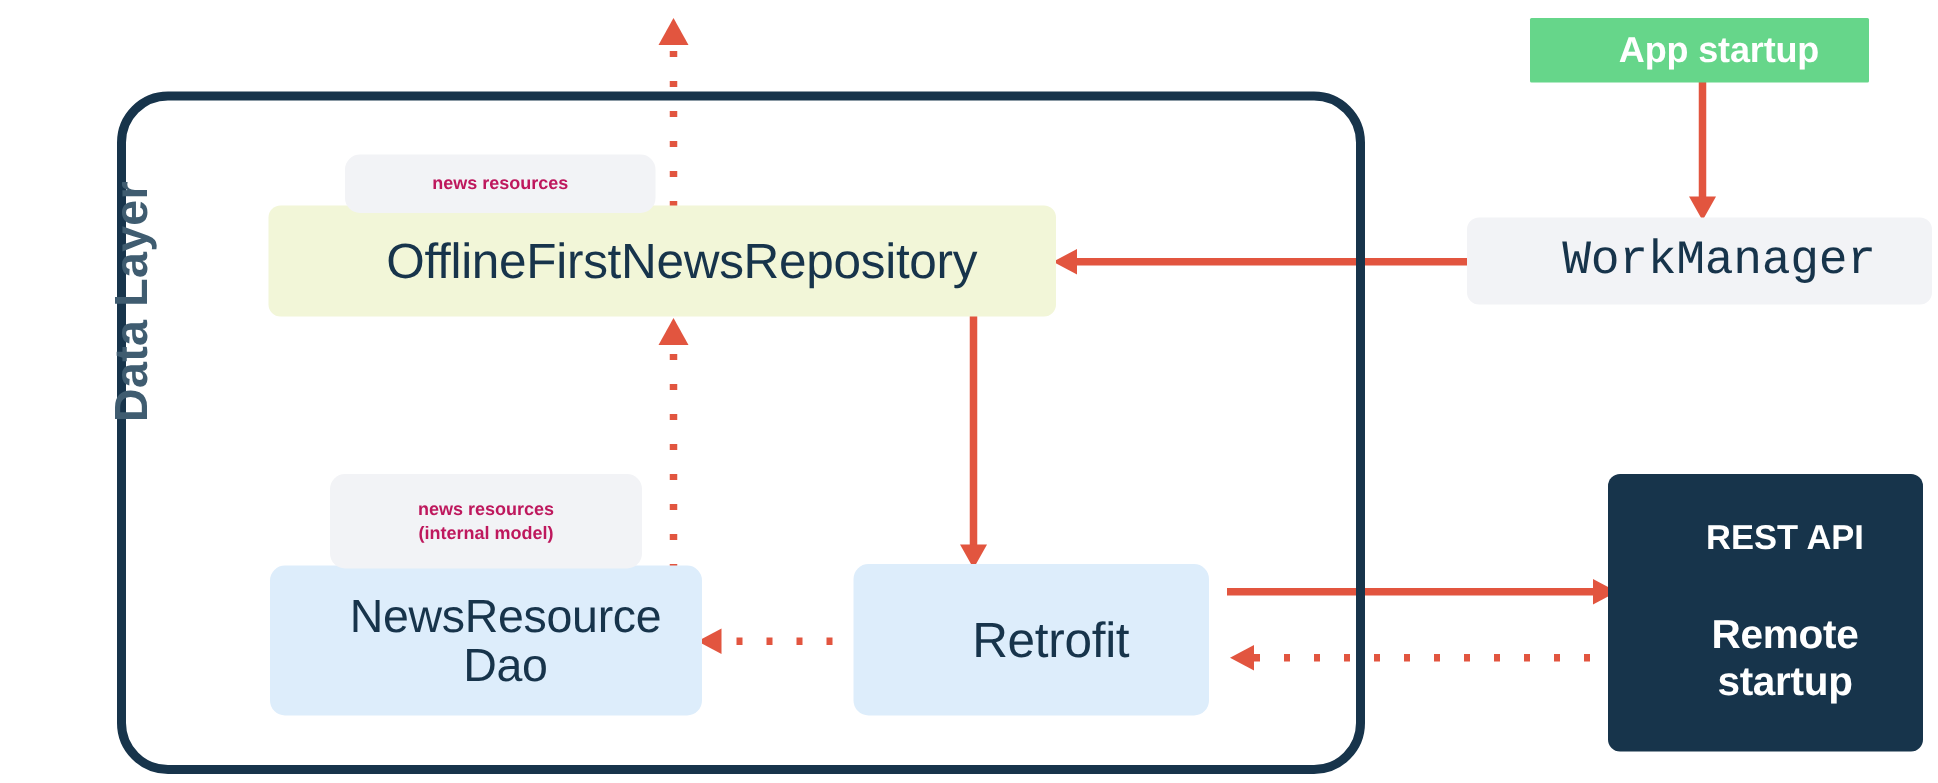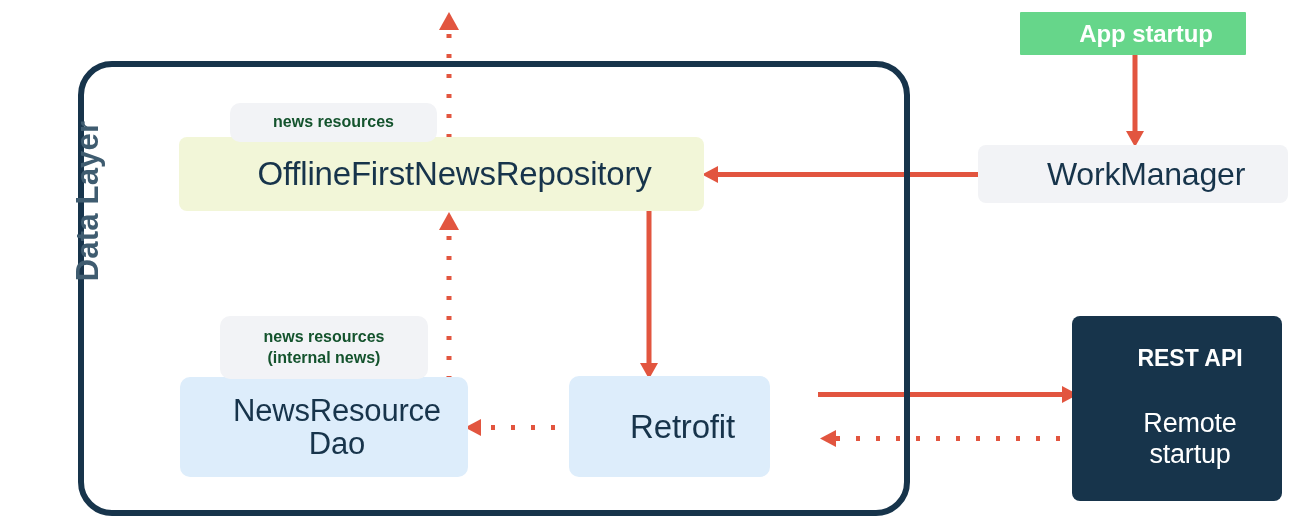--- a/index.html
+++ b/index.html
@@ -77,39 +77,40 @@
     background: #ddedfb;
     border-radius: 10px;
     font-size: 31px;
     font-weight: 400;
     letter-spacing: -0.2px;
   }
 
   .node-retrofit {
     left: 569px;
     top: 376px;
-    width: 201px;
+    width: 237px;
     height: 101px;
     background: #ddedfb;
     border-radius: 10px;
     font-size: 33px;
     font-weight: 400;
     letter-spacing: -0.2px;
   }
 
   .node-workmanager {
     left: 978px;
     top: 145px;
     width: 310px;
     height: 58px;
     background: #f2f3f6;
     border-radius: 8px;
     font-size: 32px;
     font-weight: 400;
     letter-spacing: -0.2px;
+    font-family: Liberation Mono, monospace;
   }
 
   .node-appstartup {
     left: 1020px;
     top: 12px;
     width: 226px;
     height: 43px;
     background: #66d68a;
     border-radius: 1px;
     color: #ffffff;
@@ -131,37 +132,37 @@
   }
   .remote-title {
     margin-top: 30px;
     font-size: 23px;
     font-weight: 700;
     letter-spacing: 0px;
   }
   .remote-sub {
     margin-top: 37px;
     font-size: 27px;
-    font-weight: 400;
+    font-weight: 700;
     line-height: 1.16;
     letter-spacing: -0.2px;
   }
 
   
   .pill {
     position: absolute;
     box-sizing: border-box;
     background: #f2f3f6;
     border-radius: 10px;
     display: flex;
     align-items: center;
     justify-content: center;
     text-align: center;
-    color: #14532d;
-    font-size: 16px;
+    color: #be185d;
+    font-size: 12px;
     font-weight: 700;
     line-height: 1.3;
   }
   .pill-top {
     left: 230px;
     top: 103px;
     width: 207px;
     height: 39px;
   }
   .pill-bottom {
@@ -272,17 +273,17 @@
     </span>
   </div>
 
   <div class="pill pill-top">
     <span>news resources</span>
   </div>
 
   <div class="pill pill-bottom">
     <span>
       <span>news resources</span><br>
-      <span>(internal news)</span>
+      <span>(internal model)</span>
     </span>
   </div>
 
 </div>
 
 </body></html>

